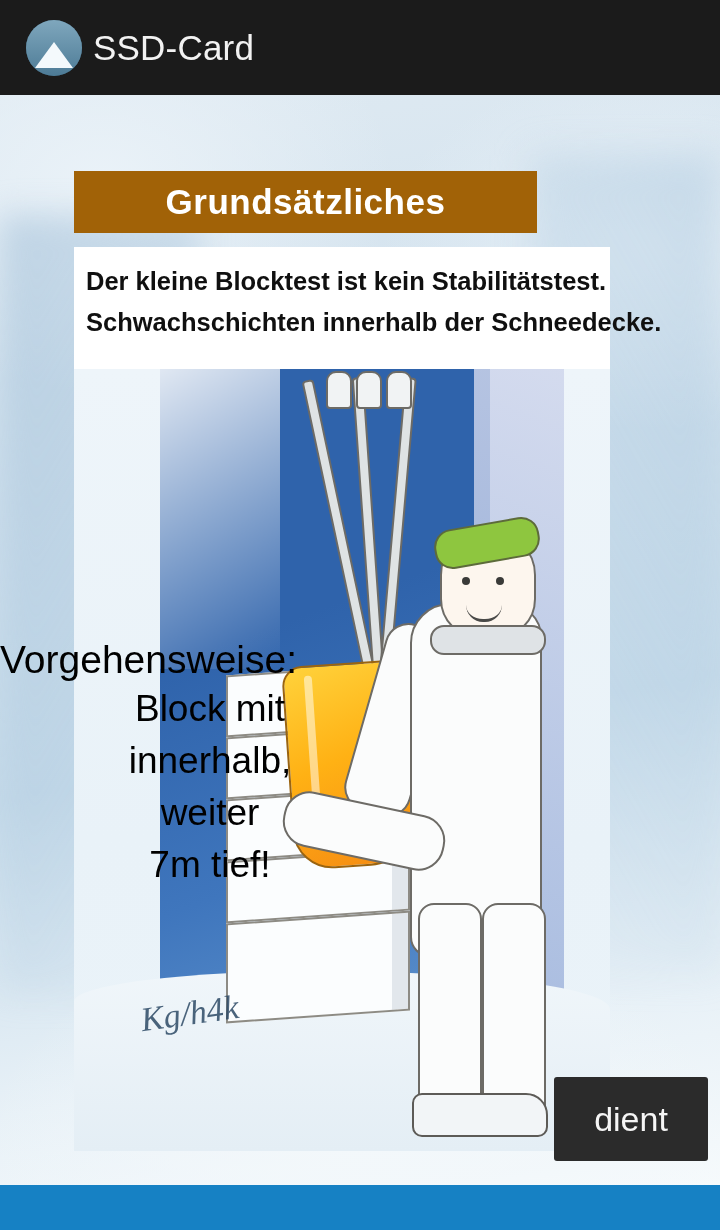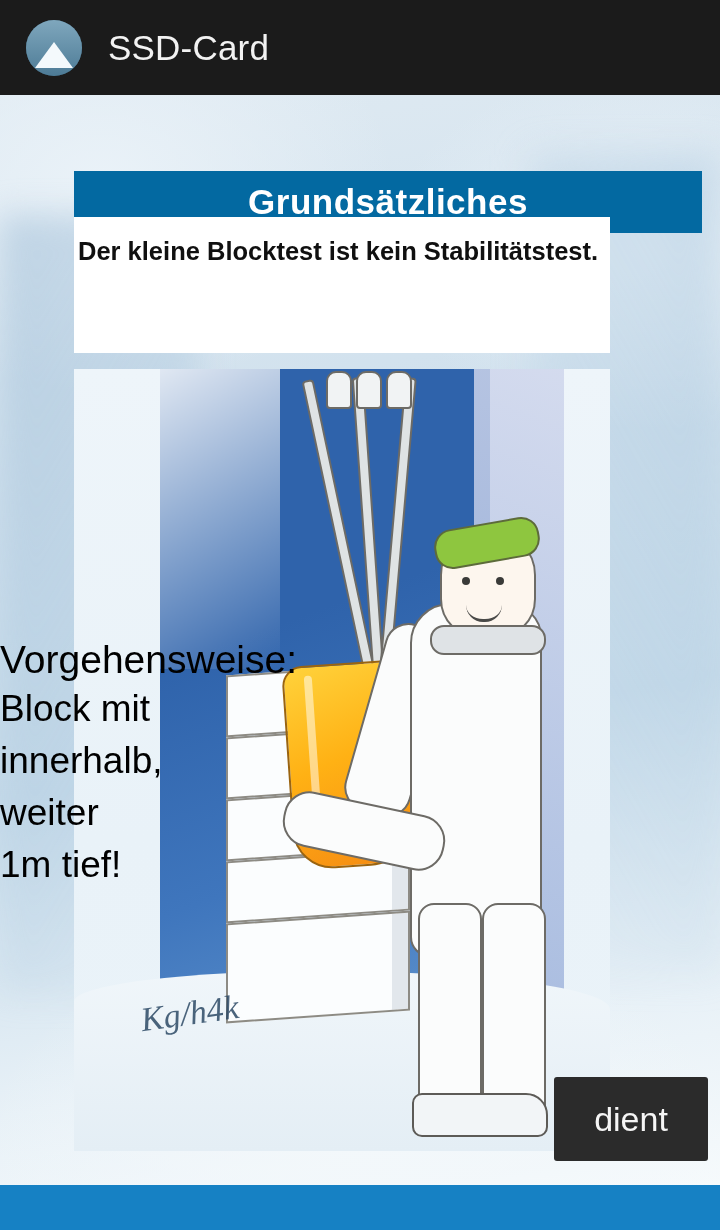--- a/index.html
+++ b/index.html
@@ -64,21 +64,21 @@
     bottom: 8px;
     left: 30%;
     width: 0; height: 0;
     border-left: 12px solid transparent;
     border-right: 12px solid transparent;
     border-bottom: 16px solid #e3eef6;
   }
   .app-title {
     color: #f2f2f2;
     font-size: 35px;
-    margin-left: 26px;
+    margin-left: 11px;
     letter-spacing: 0.2px;
     white-space: nowrap;
   }
 
   
   .content {
     position: absolute;
     top: 95px; left: 0;
     width: 720px;
     height: 1090px;
@@ -116,41 +116,41 @@
   .card {
     position: absolute;
     left: 74px;
     top: 76px;
     width: 536px;
     height: 980px;
   }
   .card-head {
     position: absolute;
     left: 0; top: 0;
-    width: 628px;
+    width: 463px;
     height: 62px;
-    background: #0369a1;
+    background: #a16207;
     display: flex;
     align-items: center;
     justify-content: center;
   }
   .card-head-text {
     color: #ffffff;
     font-size: 35px;
     font-weight: bold;
     letter-spacing: 0.5px;
   }
   .card-body {
     position: absolute;
-    left: 0; top: 46px;
+    left: 0; top: 76px;
     width: 536px;
     height: 136px;
     background: #ffffff;
     box-sizing: border-box;
-    padding: 14px 10px 0 4px;
+    padding: 14px 10px 0 12px;
   }
   .card-body p {
     margin: 0;
     color: #101010;
     font-weight: bold;
     font-size: 25.5px;
     line-height: 41px;
     white-space: nowrap;
   }
 
@@ -381,20 +381,21 @@
   }
   .overlay-title {
     font-size: 39px;
     line-height: 46px;
     white-space: nowrap;
   }
   .overlay-line {
     font-size: 37px;
     line-height: 52px;
     white-space: nowrap;
+    text-align: center;
   }
 
   
   .btn-weiter {
     position: absolute;
     right: 12px;
     bottom: 24px;
     width: 154px;
     height: 84px;
     background: #2b2b2b;
@@ -439,20 +440,21 @@
     <div class="bg-photo"></div>
 
     <div class="card">
 
       <div class="card-head">
         <div class="card-head-text">Grundsätzliches</div>
       </div>
 
       <div class="card-body">
         <p>Der kleine Blocktest ist kein Stabilitätstest.</p>
+        <p>Schwachschichten innerhalb der Schneedecke.</p>
       </div>
 
       <div class="illus">
         <div class="snowfield"></div>
         <div class="pitwall"></div>
         <div class="pitwall-light"></div>
         <div class="pitwall-right"></div>
         <div class="ground"></div>
 
         <div class="blocks">
@@ -489,20 +491,20 @@
 
         <div class="signature">Kg/h4k</div>
       </div>
     </div>
 
     <div class="overlay-text">
       <div class="overlay-title">Vorgehensweise:</div>
       <div class="overlay-line">Block mit</div>
       <div class="overlay-line">innerhalb,</div>
       <div class="overlay-line">weiter</div>
-      <div class="overlay-line">1m tief!</div>
+      <div class="overlay-line">7m tief!</div>
     </div>
 
     <div class="btn-weiter">dient</div>
   </div>
 
   <div class="bottombar"></div>
 </div>
 
 </body></html>

